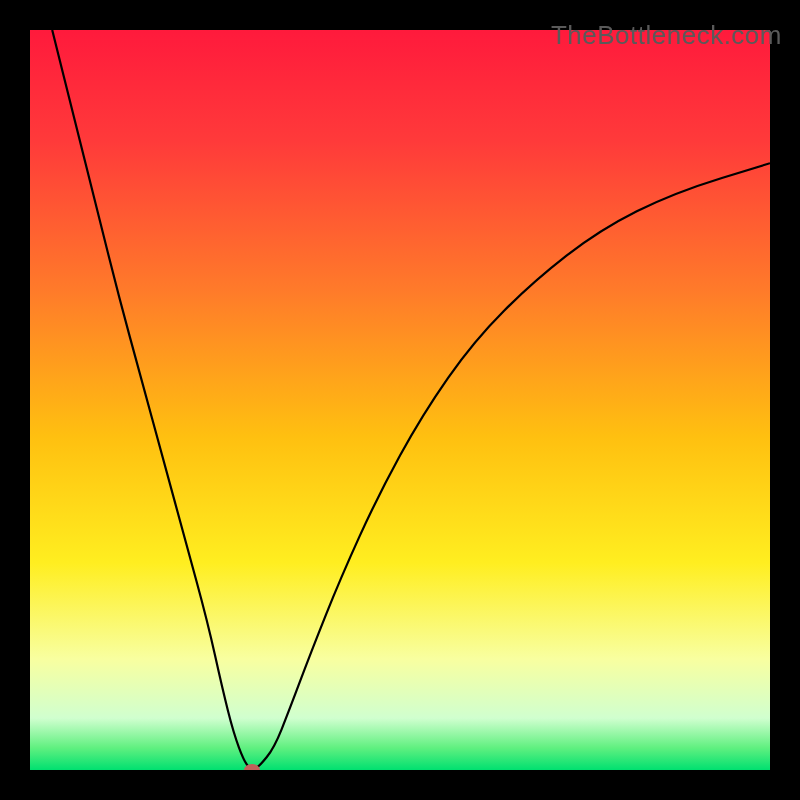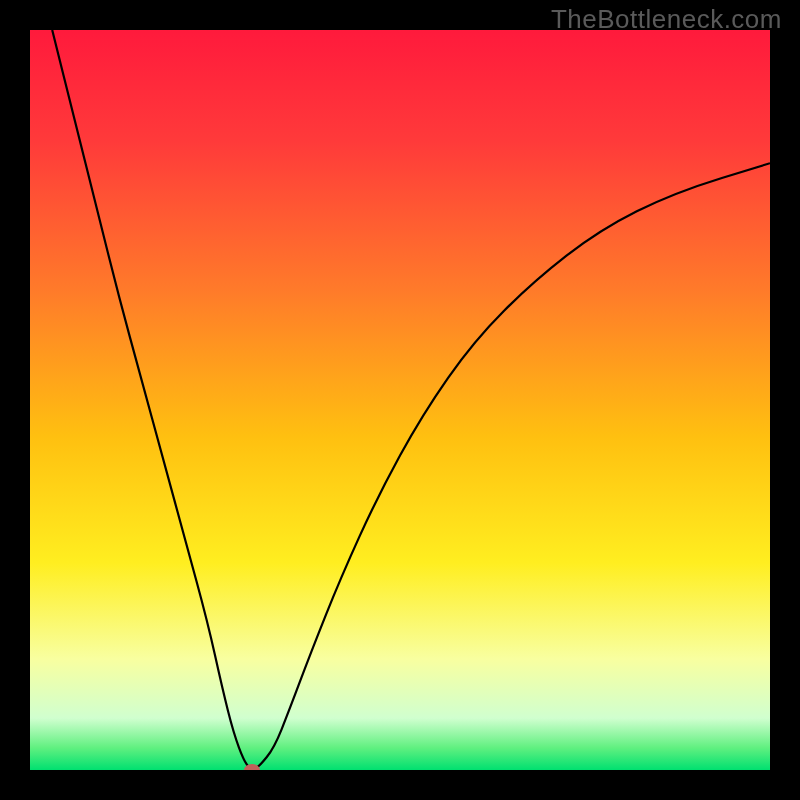--- a/index.html
+++ b/index.html
@@ -6,21 +6,21 @@
     margin: 0;
     padding: 0;
     width: 800px;
     height: 800px;
     background: #000;
     position: relative;
     font-family: Arial, sans-serif;
   }
   .watermark {
     position: absolute;
-    top: 4px;
+    top: 20px;
     right: 18px;
     color: #5a5a5a;
     font-size: 26px;
     font-weight: 500;
     letter-spacing: 0.5px;
     z-index: 10;
   }
   .plot-area {
     position: absolute;
     left: 30px;

